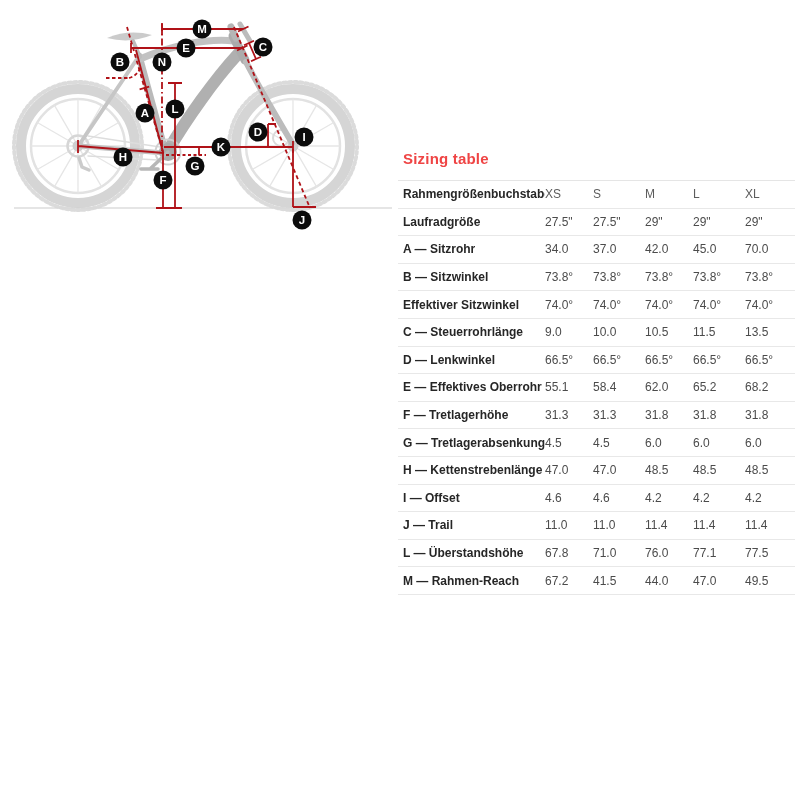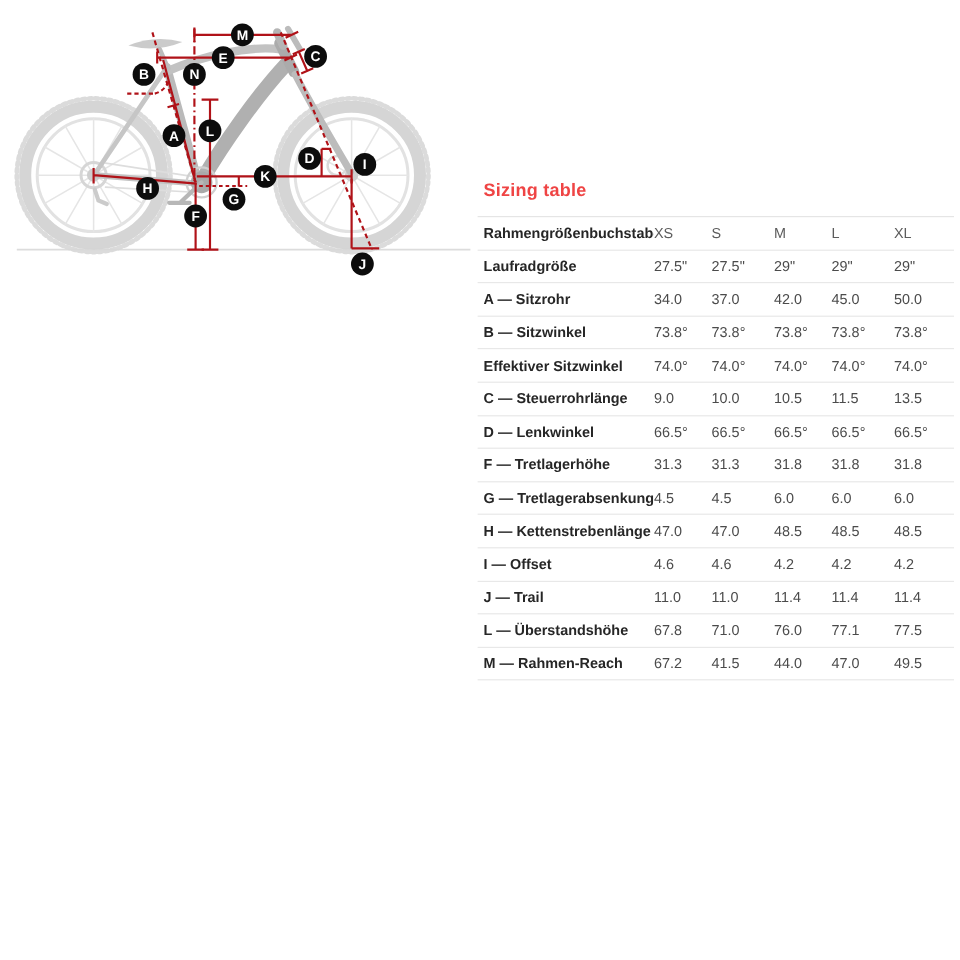--- a/index.html
+++ b/index.html
@@ -164,21 +164,21 @@
         <div class="t-cell">29"</div>
         <div class="t-cell">29"</div>
         <div class="t-cell">29"</div>
       </div>
       <div class="t-row">
         <div class="t-label">A — Sitzrohr</div>
         <div class="t-cell">34.0</div>
         <div class="t-cell">37.0</div>
         <div class="t-cell">42.0</div>
         <div class="t-cell">45.0</div>
-        <div class="t-cell">50.0</div>
+        <div class="t-cell">70.0</div>
       </div>
       <div class="t-row">
         <div class="t-label">B — Sitzwinkel</div>
         <div class="t-cell">73.8°</div>
         <div class="t-cell">73.8°</div>
         <div class="t-cell">73.8°</div>
         <div class="t-cell">73.8°</div>
         <div class="t-cell">73.8°</div>
       </div>
       <div class="t-row">
@@ -199,20 +199,28 @@
       </div>
       <div class="t-row">
         <div class="t-label">D — Lenkwinkel</div>
         <div class="t-cell">66.5°</div>
         <div class="t-cell">66.5°</div>
         <div class="t-cell">66.5°</div>
         <div class="t-cell">66.5°</div>
         <div class="t-cell">66.5°</div>
       </div>
       <div class="t-row">
+        <div class="t-label">E — Effektives Oberrohr</div>
+        <div class="t-cell">55.1</div>
+        <div class="t-cell">58.4</div>
+        <div class="t-cell">62.0</div>
+        <div class="t-cell">65.2</div>
+        <div class="t-cell">68.2</div>
+      </div>
+      <div class="t-row">
         <div class="t-label">F — Tretlagerhöhe</div>
         <div class="t-cell">31.3</div>
         <div class="t-cell">31.3</div>
         <div class="t-cell">31.8</div>
         <div class="t-cell">31.8</div>
         <div class="t-cell">31.8</div>
       </div>
       <div class="t-row">
         <div class="t-label">G — Tretlagerabsenkung</div>
         <div class="t-cell">4.5</div>

